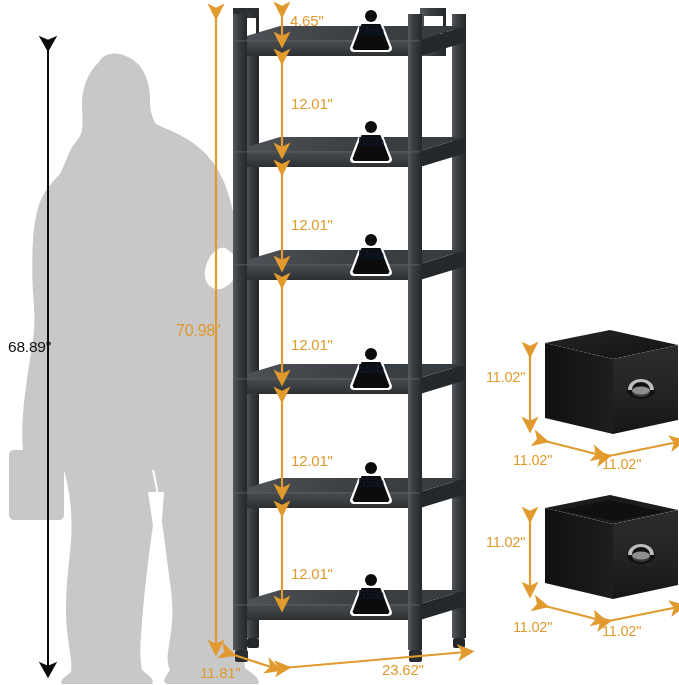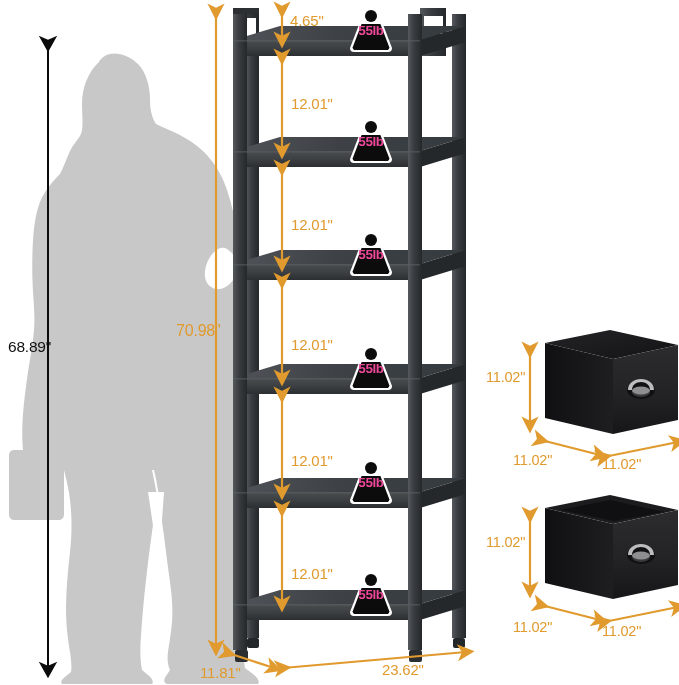--- a/index.html
+++ b/index.html
@@ -49,21 +49,21 @@
 
   .wlabel {
     position: absolute;
     width: 46px; height: 34px;
     pointer-events: none;
   }
   .wlabel .wtxt {
     position: absolute;
     left: 0; right: 0; top: 13px;
     text-align: center;
-    color: #ec4899;
+    color: #0f172a;
     font-size: 13.5px;
     font-weight: bold;
     font-family: "Liberation Sans", sans-serif;
     letter-spacing: -0.4px;
   }
 </style>
 </head>
 <body>
 
 <div id="stage">

